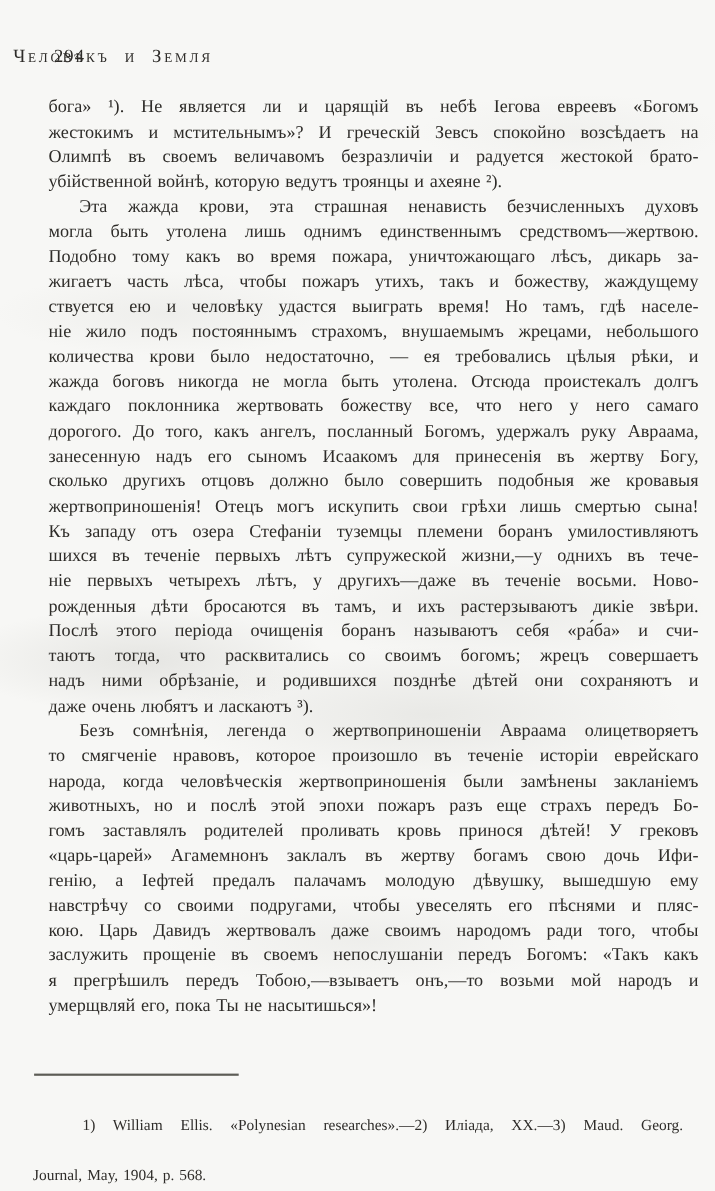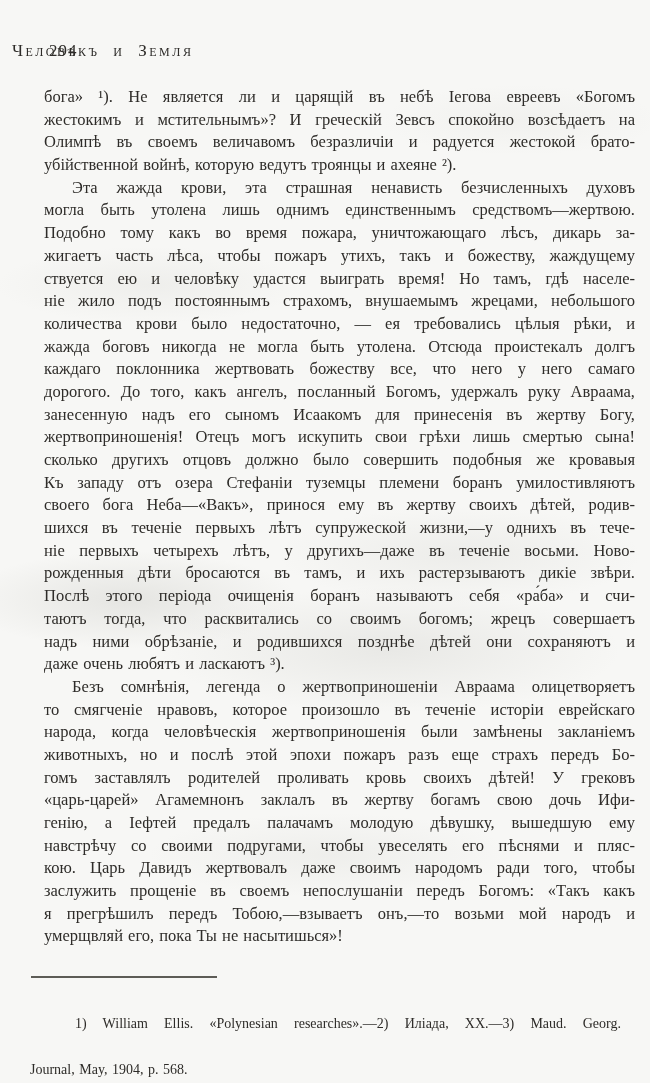--- a/index.html
+++ b/index.html
@@ -68,38 +68,37 @@
         <div class="line">могла быть утолена лишь однимъ единственнымъ средствомъ—жертвою.</div>
         <div class="line">Подобно тому какъ во время пожара, уничтожающаго лѣсъ, дикарь за-</div>
         <div class="line">жигаетъ часть лѣса, чтобы пожаръ утихъ, такъ и божеству, жаждущему</div>
         <div class="line">ствуется ею и человѣку удастся выиграть время! Но тамъ, гдѣ населе-</div>
         <div class="line">ніе жило подъ постояннымъ страхомъ, внушаемымъ жрецами, небольшого</div>
         <div class="line">количества крови было недостаточно, — ея требовались цѣлыя рѣки, и</div>
         <div class="line">жажда боговъ никогда не могла быть утолена. Отсюда проистекалъ долгъ</div>
         <div class="line">каждаго поклонника жертвовать божеству все, что него у него самаго</div>
         <div class="line">дорогого. До того, какъ ангелъ, посланный Богомъ, удержалъ руку Авраама,</div>
         <div class="line">занесенную надъ его сыномъ Исаакомъ для принесенія въ жертву Богу,</div>
+        <div class="line">сколько другихъ отцовъ должно было совершить подобныя же кровавыя</div>
         <div class="line">жертвоприношенія! Отецъ могъ искупить свои грѣхи лишь смертью сына!</div>
-        <div class="line">сколько другихъ отцовъ должно было совершить подобныя же кровавыя</div>
         <div class="line">Къ западу отъ озера Стефаніи туземцы племени боранъ умилостивляютъ</div>
-        <div class="line">своего бога Неба—«Вакъ», принося ему въ жертву своихъ дѣтей, родив-</div>
         <div class="line">шихся въ теченіе первыхъ лѣтъ супружеской жизни,—у однихъ въ тече-</div>
         <div class="line">ніе первыхъ четырехъ лѣтъ, у другихъ—даже въ теченіе восьми. Ново-</div>
         <div class="line">рожденныя дѣти бросаются въ тамъ, и ихъ растерзываютъ дикіе звѣри.</div>
         <div class="line">Послѣ этого періода очищенія боранъ называютъ себя «ра́ба» и счи-</div>
         <div class="line">таютъ тогда, что расквитались со своимъ богомъ; жрецъ совершаетъ</div>
         <div class="line">надъ ними обрѣзаніе, и родившихся позднѣе дѣтей они сохраняютъ и</div>
         <div class="line end">даже очень любятъ и ласкаютъ ³).</div>
       </div>
       <div class="para">
         <div class="line indent">Безъ сомнѣнія, легенда о жертвоприношеніи Авраама олицетворяетъ</div>
         <div class="line">то смягченіе нравовъ, которое произошло въ теченіе исторіи еврейскаго</div>
         <div class="line">народа, когда человѣческія жертвоприношенія были замѣнены закланіемъ</div>
         <div class="line">животныхъ, но и послѣ этой эпохи пожаръ разъ еще страхъ передъ Бо-</div>
-        <div class="line">гомъ заставлялъ родителей проливать кровь своихъ дѣтей! У грековъ</div>
+        <div class="line">гомъ заставлялъ родителей проливать кровь принося дѣтей! У грековъ</div>
         <div class="line">«царь-царей» Агамемнонъ заклалъ въ жертву богамъ свою дочь Ифи-</div>
         <div class="line">генію, а Іефтей предалъ палачамъ молодую дѣвушку, вышедшую ему</div>
         <div class="line">навстрѣчу со своими подругами, чтобы увеселять его пѣснями и пляс-</div>
         <div class="line">кою. Царь Давидъ жертвовалъ даже своимъ народомъ ради того, чтобы</div>
         <div class="line">заслужить прощеніе въ своемъ непослушаніи передъ Богомъ: «Такъ какъ</div>
         <div class="line">я прегрѣшилъ передъ Тобою,—взываетъ онъ,—то возьми мой народъ и</div>
         <div class="line end">умерщвляй его, пока Ты не насытишься»!</div>
       </div>
     </div>
 

